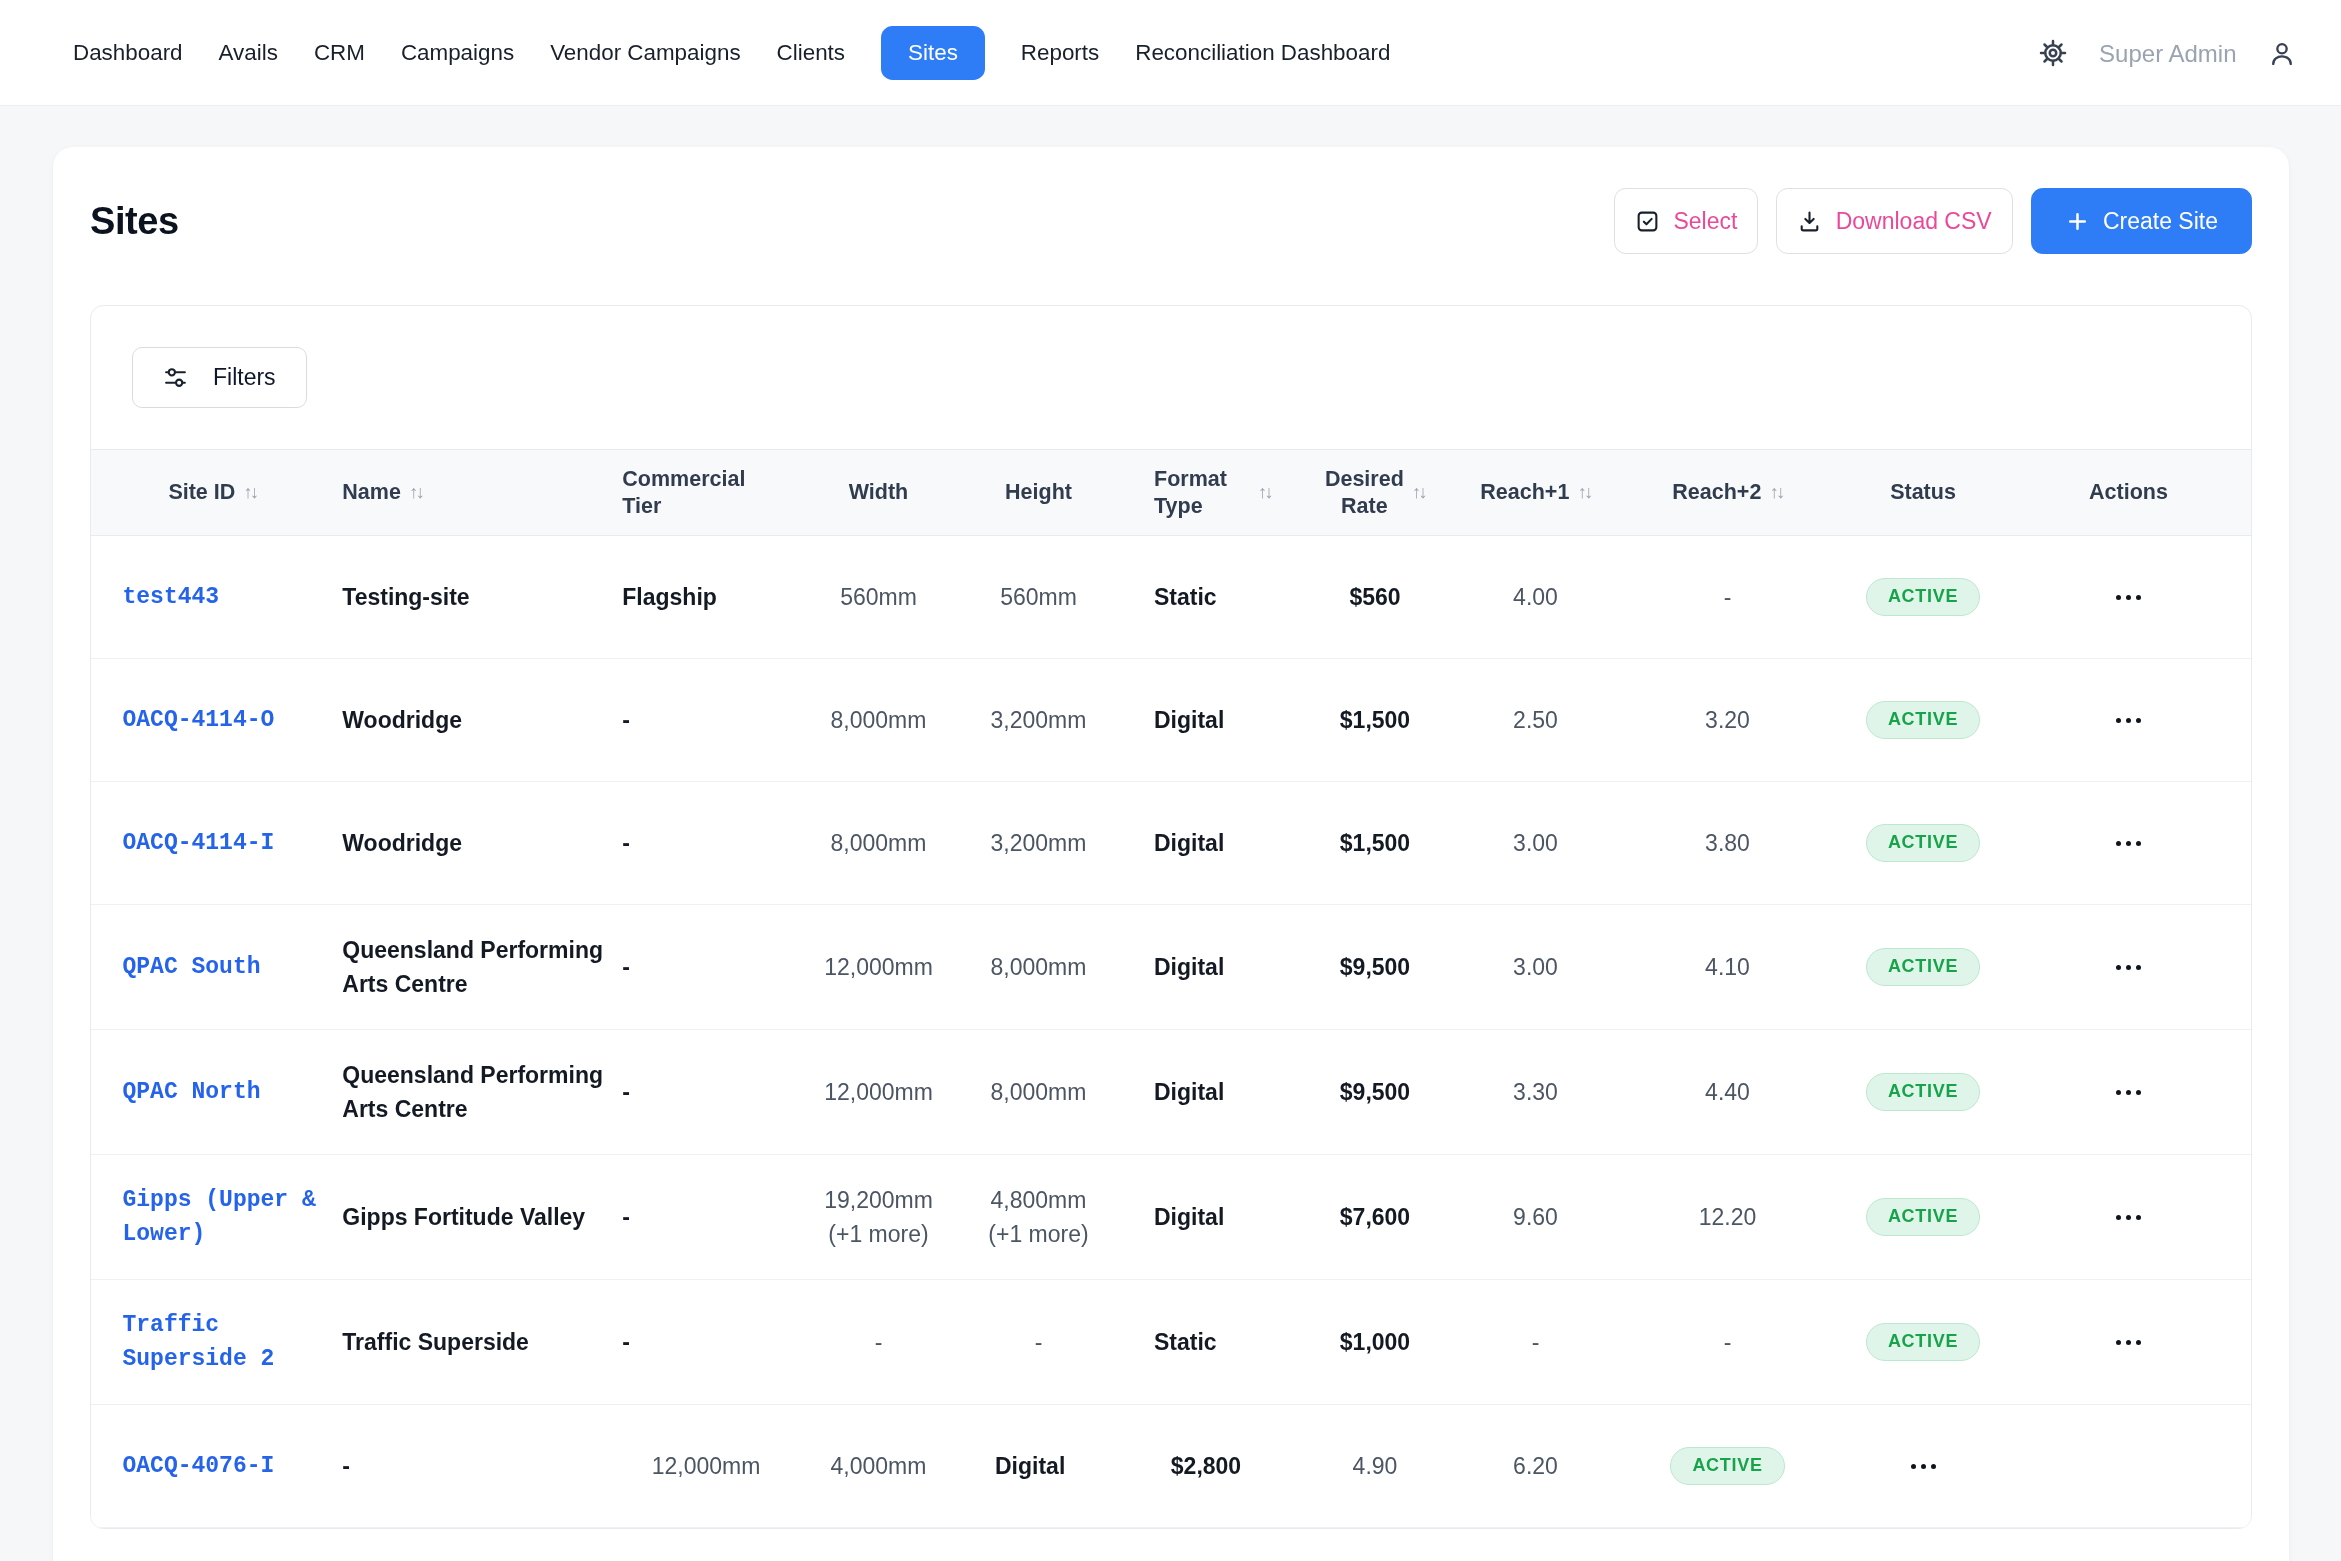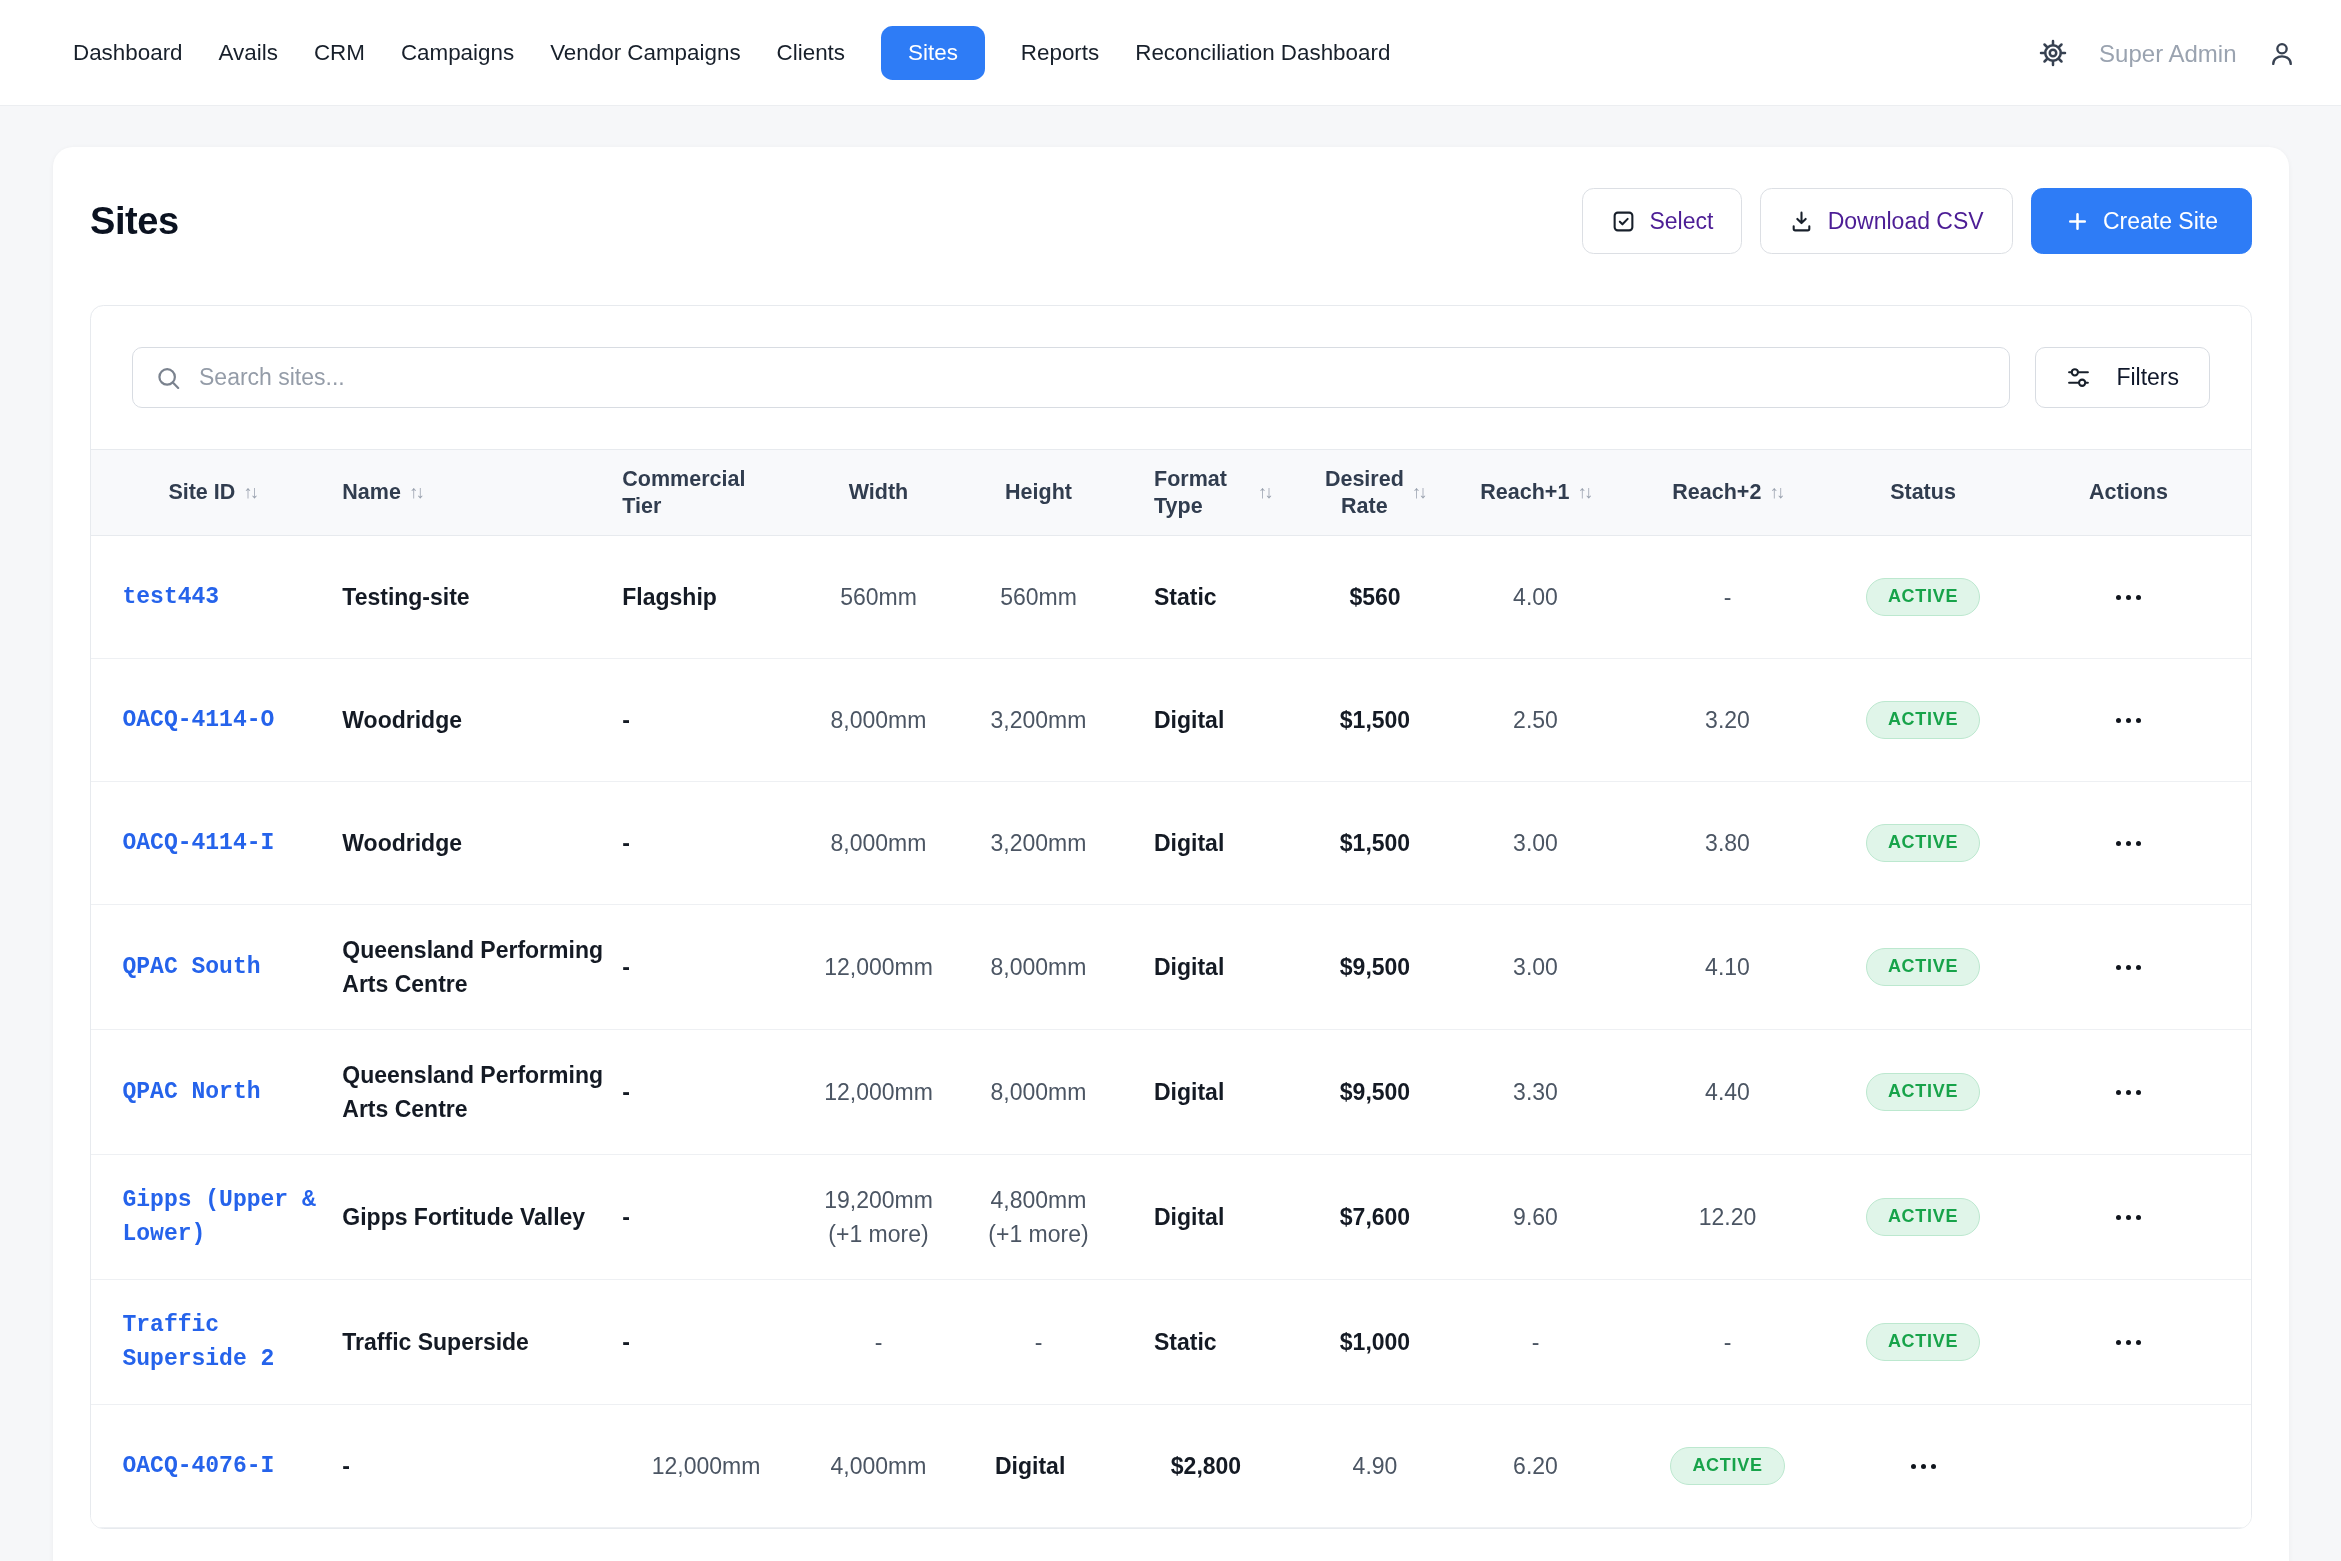--- a/index.html
+++ b/index.html
@@ -40,21 +40,21 @@
     box-shadow: 0 1.7px 5px rgba(15,23,42,0.05);
     padding: 41px 37px 99px;
     min-height: 1459px;
   }
   .title-row { display: flex; align-items: center; justify-content: space-between; height: 66px; margin-bottom: 51px; }
   .page-title { font-size: 38px; font-weight: 700; letter-spacing: -0.4px; color: #0b1220; }
   .title-actions { display: flex; align-items: center; gap: 18px; }
   .btn {
     height: 66px; display: inline-flex; align-items: center; gap: 13.3px;
     border: 1.7px solid #dcdfe4; background: #ffffff; border-radius: 11.6px;
-    padding: 0 28px; font: 500 23px "Liberation Sans", sans-serif; color: #4c1d95;
+    padding: 0 20px; font: 500 23px "Liberation Sans", sans-serif; color: #ec4899;
     cursor: pointer; white-space: nowrap;
   }
   .btn.primary { background: var(--accent); border-color: var(--accent); color: #ffffff; padding: 0 33px; }
   .btn svg { flex: 0 0 auto; }
 
   
   .panel { border: 1.7px solid #e7eaee; border-radius: 13.3px; overflow: hidden; }
   .toolbar { display: flex; align-items: center; padding: 41px; gap: 25px; }
   .search-box { position: relative; flex: 1; }
   .search-box svg { position: absolute; left: 23px; top: 50%; transform: translateY(-50%); color: #7a828e; }
@@ -175,29 +175,20 @@
               <path d="M12 5v14M5 12h14"></path>
             </svg>
           </span>
           <span>Create Site</span>
         </button>
       </div>
     </div>
 
     <div class="panel">
       <div class="toolbar">
-        <div class="search-box">
-          <span>
-            <svg width="26.5" height="26.5" viewBox="0 0 24 24" fill="none" stroke="currentColor" stroke-width="2" stroke-linecap="round">
-              <circle cx="11" cy="11" r="7"></circle>
-              <line x1="16.6" y1="16.6" x2="21" y2="21"></line>
-            </svg>
-          </span>
-          <input class="search-input" type="text" placeholder="Search sites..." style="">
-        </div>
         <button class="filters-btn">
           <span style="display:flex">
             <svg width="25" height="25" viewBox="0 0 24 24" fill="none" stroke="#18202b" stroke-width="2" stroke-linecap="round">
               <line x1="12.5" y1="7" x2="21" y2="7"></line>
               <line x1="3" y1="7" x2="5" y2="7"></line>
               <circle cx="8.5" cy="7" r="3"></circle>
               <line x1="3" y1="17" x2="11.5" y2="17"></line>
               <line x1="19" y1="17" x2="21" y2="17"></line>
               <circle cx="15.5" cy="17" r="3"></circle>
             </svg>

